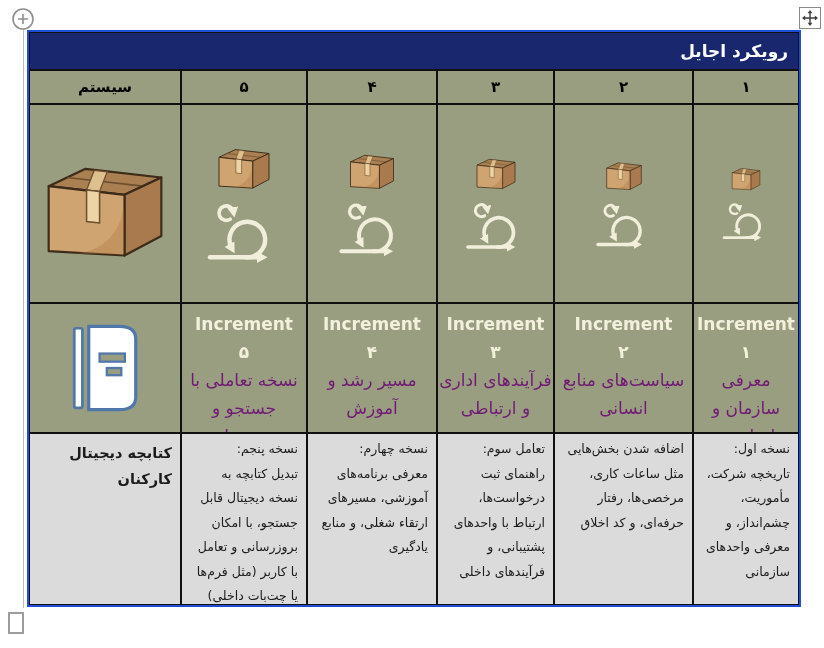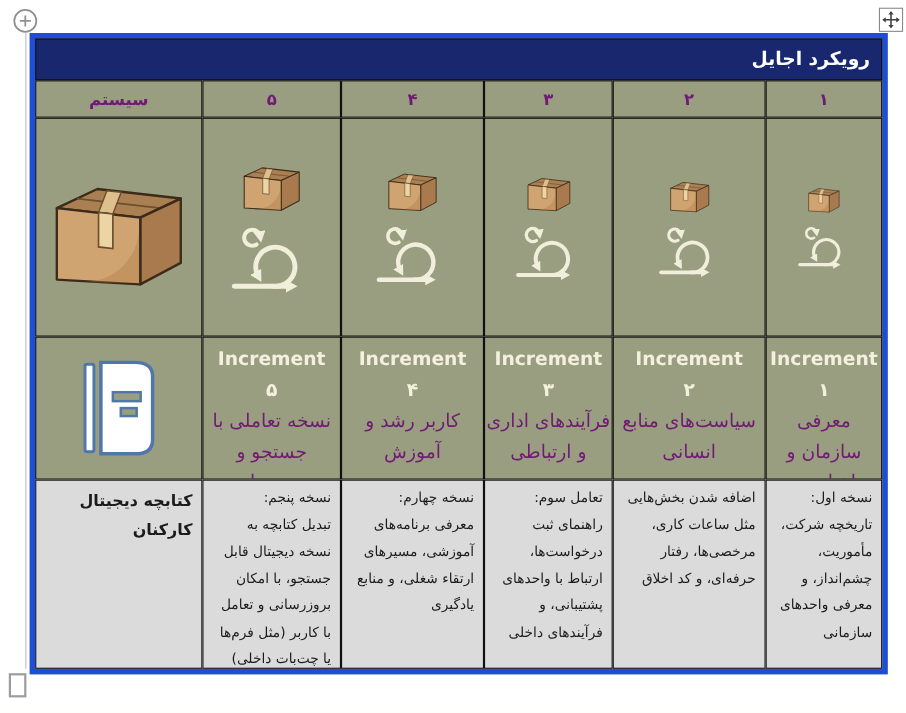--- a/index.html
+++ b/index.html
@@ -5,24 +5,24 @@
   html,body{margin:0;padding:0;background:#ffffff;}
   .page{position:relative;width:824px;height:648px;background:#ffffff;font-family:"DejaVu Sans",sans-serif;overflow:hidden;}
   .anchor{position:absolute;left:10px;top:6px;}
   .vguide{position:absolute;left:23px;top:30px;width:1px;height:578px;background:#bcbcbc;}
   .move-handle{position:absolute;left:799px;top:7px;width:22px;height:22px;background:#fff;border:1px solid #8a8a8a;box-sizing:border-box;display:flex;align-items:center;justify-content:center;}
   .resize-handle{position:absolute;left:8px;top:612px;width:16px;height:22px;background:#fff;border:2px solid #9c9c9c;box-sizing:border-box;}
 
   .tbl{position:absolute;left:27px;top:30px;display:grid;direction:rtl;
        grid-template-columns:106px 139px 117px 130px 126px 152px;
        grid-template-rows:38px 34px 199px 130px 172px;
-       border:5px solid #1d4ed8;background:#9a9e80;}
+       border:2px solid #1d4ed8;background:#9a9e80;}
   .cell{border:1px solid #101010;box-sizing:border-box;overflow:hidden;}
   .title{grid-column:1/-1;background:#18276e;color:#ffffff;font-weight:bold;font-size:17px;display:flex;align-items:center;padding:0 10px;}
-  .head{background:#9a9e80;color:#701a75;font-weight:bold;font-size:15px;display:flex;align-items:center;justify-content:center;}
+  .head{background:#9a9e80;color:#000000;font-weight:bold;font-size:15px;display:flex;align-items:center;justify-content:center;}
   .imgc{background:#9a9e80;display:flex;flex-direction:column;align-items:center;justify-content:center;gap:9px;}
   .inc{background:#9a9e80;text-align:center;font-size:17px;padding-top:6px;}
   .inc .lab,.inc .num{color:#f3f0dd;font-weight:600;line-height:28px;}
   .inc .ttl{color:#701a75;line-height:28px;}
   .inc.sys{display:flex;align-items:center;justify-content:center;padding-top:0;}
   .bot{background:#dbdbdb;color:#1b1b1b;font-size:12.5px;line-height:24.5px;padding:3px 8px;text-align:right;}
   .bot .vh{display:block;}
   .bot.sysb{font-weight:bold;font-size:14.5px;line-height:1.8;padding-top:6px;}
   svg.icon{display:block;}
 </style>
@@ -142,21 +142,21 @@
       <div class="ttl">سیاست‌های منابع انسانی</div>
     </div>
     <div class="cell inc">
       <div class="lab">Increment</div>
       <div class="num">۳</div>
       <div class="ttl">فرآیندهای اداری و ارتباطی</div>
     </div>
     <div class="cell inc">
       <div class="lab">Increment</div>
       <div class="num">۴</div>
-      <div class="ttl">کاربر رشد و آموزش</div>
+      <div class="ttl">مسیر رشد و آموزش</div>
     </div>
     <div class="cell inc">
       <div class="lab">Increment</div>
       <div class="num">۵</div>
       <div class="ttl">نسخه تعاملی با جستجو و بروزرسانی</div>
     </div>
     <div class="cell inc sys">
       <svg class="icon" width="76" height="94">
           <use href="#book-sym"></use>
         </svg>

